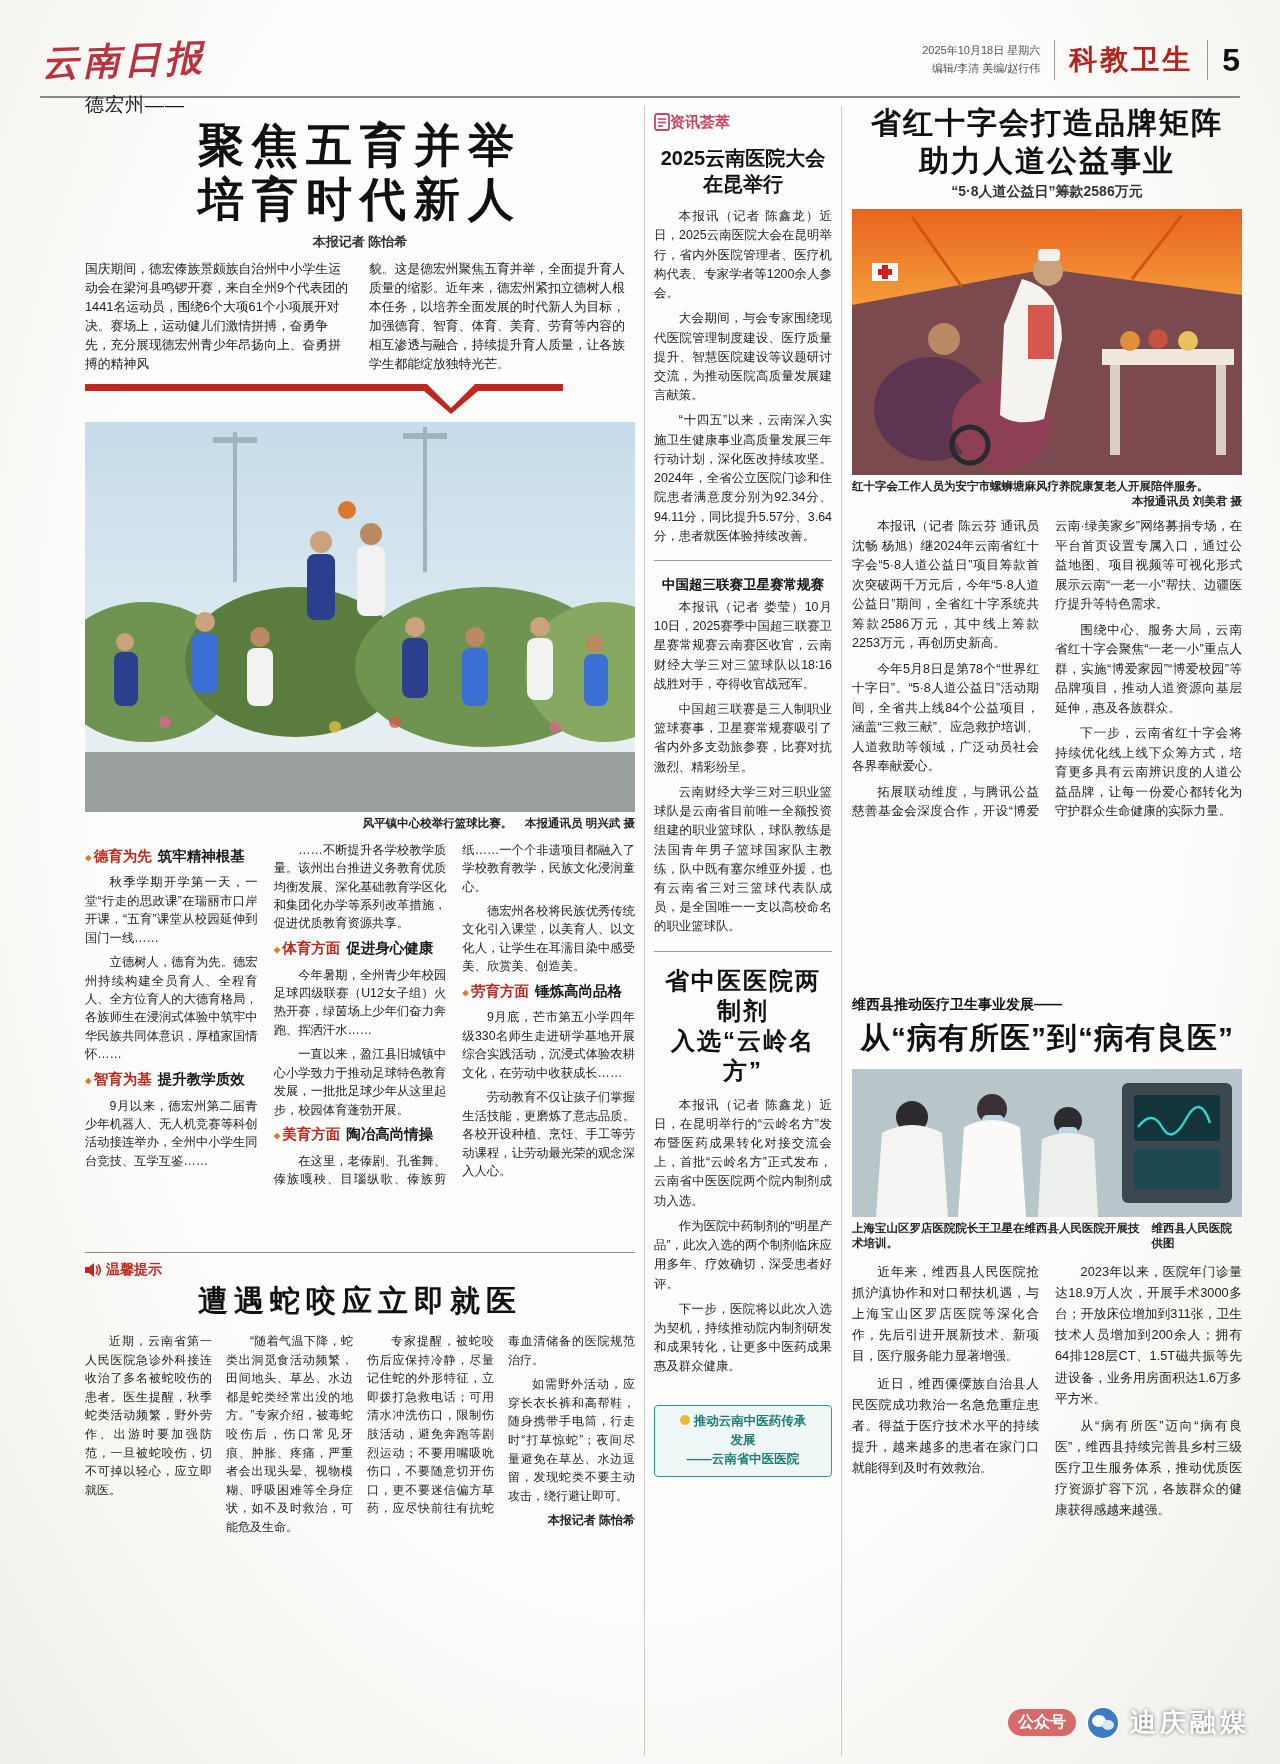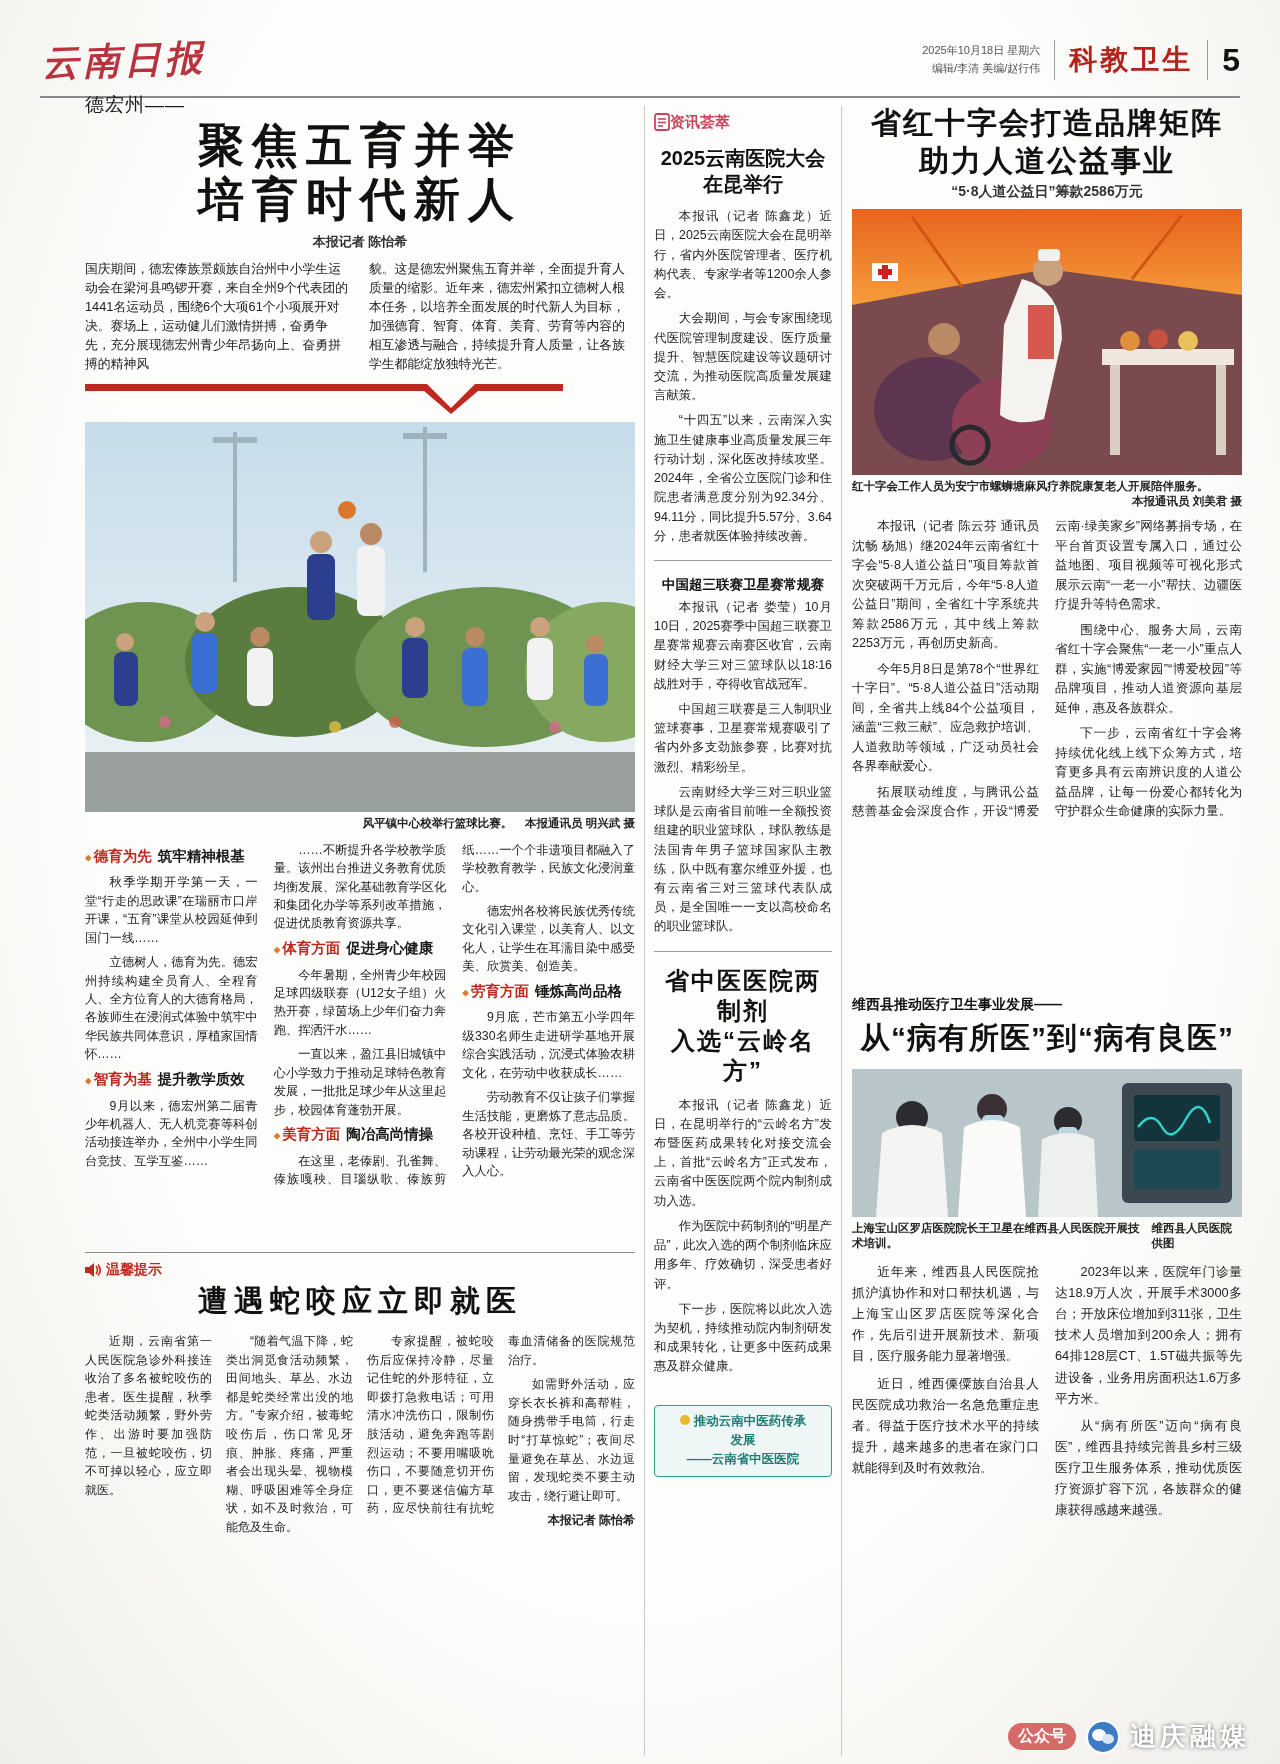--- a/index.html
+++ b/index.html
@@ -57,21 +57,21 @@
   .rc-cap{font-size:11.5px;font-weight:bold;margin-top:4px;}
   .rc-credit{font-size:11.5px;font-weight:bold;text-align:right;margin-bottom:8px;}
   .cols2{column-count:2;column-gap:16px;font-size:12.6px;line-height:1.55;}
   
   .weixi{position:absolute;left:852px;top:996px;width:390px;}
   .wx-kicker{font-size:14px;font-weight:bold;color:#111;}
   .wx-title{font-size:30px;font-weight:900;text-align:center;letter-spacing:1px;color:#111;margin:4px 0 10px;}
   .wx-caprow{display:flex;justify-content:flex-start;font-size:11.5px;font-weight:bold;margin:4px 0 10px;gap:8px;}
   .wx-body{column-count:2;column-gap:16px;font-size:12.8px;line-height:1.65;}
   
-  .watermark{position:absolute;right:30px;bottom:10px;display:flex;align-items:center;gap:10px;
+  .watermark{position:absolute;right:30px;bottom:24px;display:flex;align-items:center;gap:10px;
              opacity:.9;font-weight:900;}
   .wm-badge{color:#fff;background:rgba(200,40,40,.75);border-radius:14px;padding:3px 10px;font-size:16px;}
   .wm-name{color:#fff;font-size:26px;letter-spacing:4px;text-shadow:0 0 4px rgba(0,0,0,.6);}
 </style>
 </head>
 <body>
 
 <div class="page">
 
   <div class="masthead-logo">云南日报</div>

